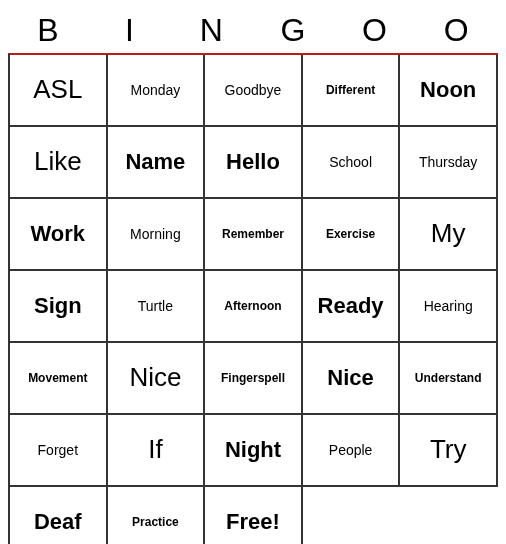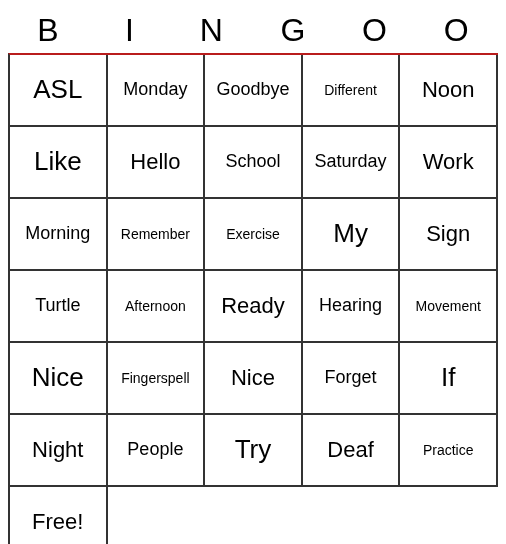--- a/index.html
+++ b/index.html
@@ -45,33 +45,34 @@
       border-right: 2px solid #333;
       border-bottom: 2px solid #333;
       display: flex;
       align-items: center;
       justify-content: center;
       text-align: center;
       padding: 2px 3px;
       min-height: 72px;
     }
     .cell-text {
-      font-size: 18px;
+      font-size: 14px;
       line-height: 1.2;
     }
     .cell-text.large {
       font-size: 22px;
-      font-weight: normal;
+      font-weight: bold;
     }
     .cell-text.xlarge {
       font-size: 26px;
       font-weight: normal;
     }
     .cell-text.small {
-      font-size: 14px;
+      font-size: 12px;
+      font-weight: bold;
     }
   </style>
 </head>
 <body>
 
 <div class="bingo-title">
 <div class="title-cell">B</div>
     <div class="title-cell">I</div>
     <div class="title-cell">N</div>
     <div class="title-cell">G</div>
@@ -92,27 +93,30 @@
     <div class="cell">
       <span class="cell-text small">Different</span>
     </div>
     <div class="cell">
       <span class="cell-text large">Noon</span>
     </div>
     <div class="cell">
       <span class="cell-text xlarge">Like</span>
     </div>
     <div class="cell">
+      <span class="cell-text large">Name</span>
+    </div>
+    <div class="cell">
       <span class="cell-text large">Hello</span>
     </div>
     <div class="cell">
       <span class="cell-text">School</span>
     </div>
     <div class="cell">
-      <span class="cell-text">Saturday</span>
+      <span class="cell-text">Thursday</span>
     </div>
     <div class="cell">
       <span class="cell-text large">Work</span>
     </div>
     <div class="cell">
       <span class="cell-text">Morning</span>
     </div>
     <div class="cell">
       <span class="cell-text small">Remember</span>
     </div>
@@ -143,20 +147,23 @@
     <div class="cell">
       <span class="cell-text xlarge">Nice</span>
     </div>
     <div class="cell">
       <span class="cell-text small">Fingerspell</span>
     </div>
     <div class="cell">
       <span class="cell-text large">Nice</span>
     </div>
     <div class="cell">
+      <span class="cell-text small">Understand</span>
+    </div>
+    <div class="cell">
       <span class="cell-text">Forget</span>
     </div>
     <div class="cell">
       <span class="cell-text xlarge">If</span>
     </div>
     <div class="cell">
       <span class="cell-text large">Night</span>
     </div>
     <div class="cell">
       <span class="cell-text">People</span>

